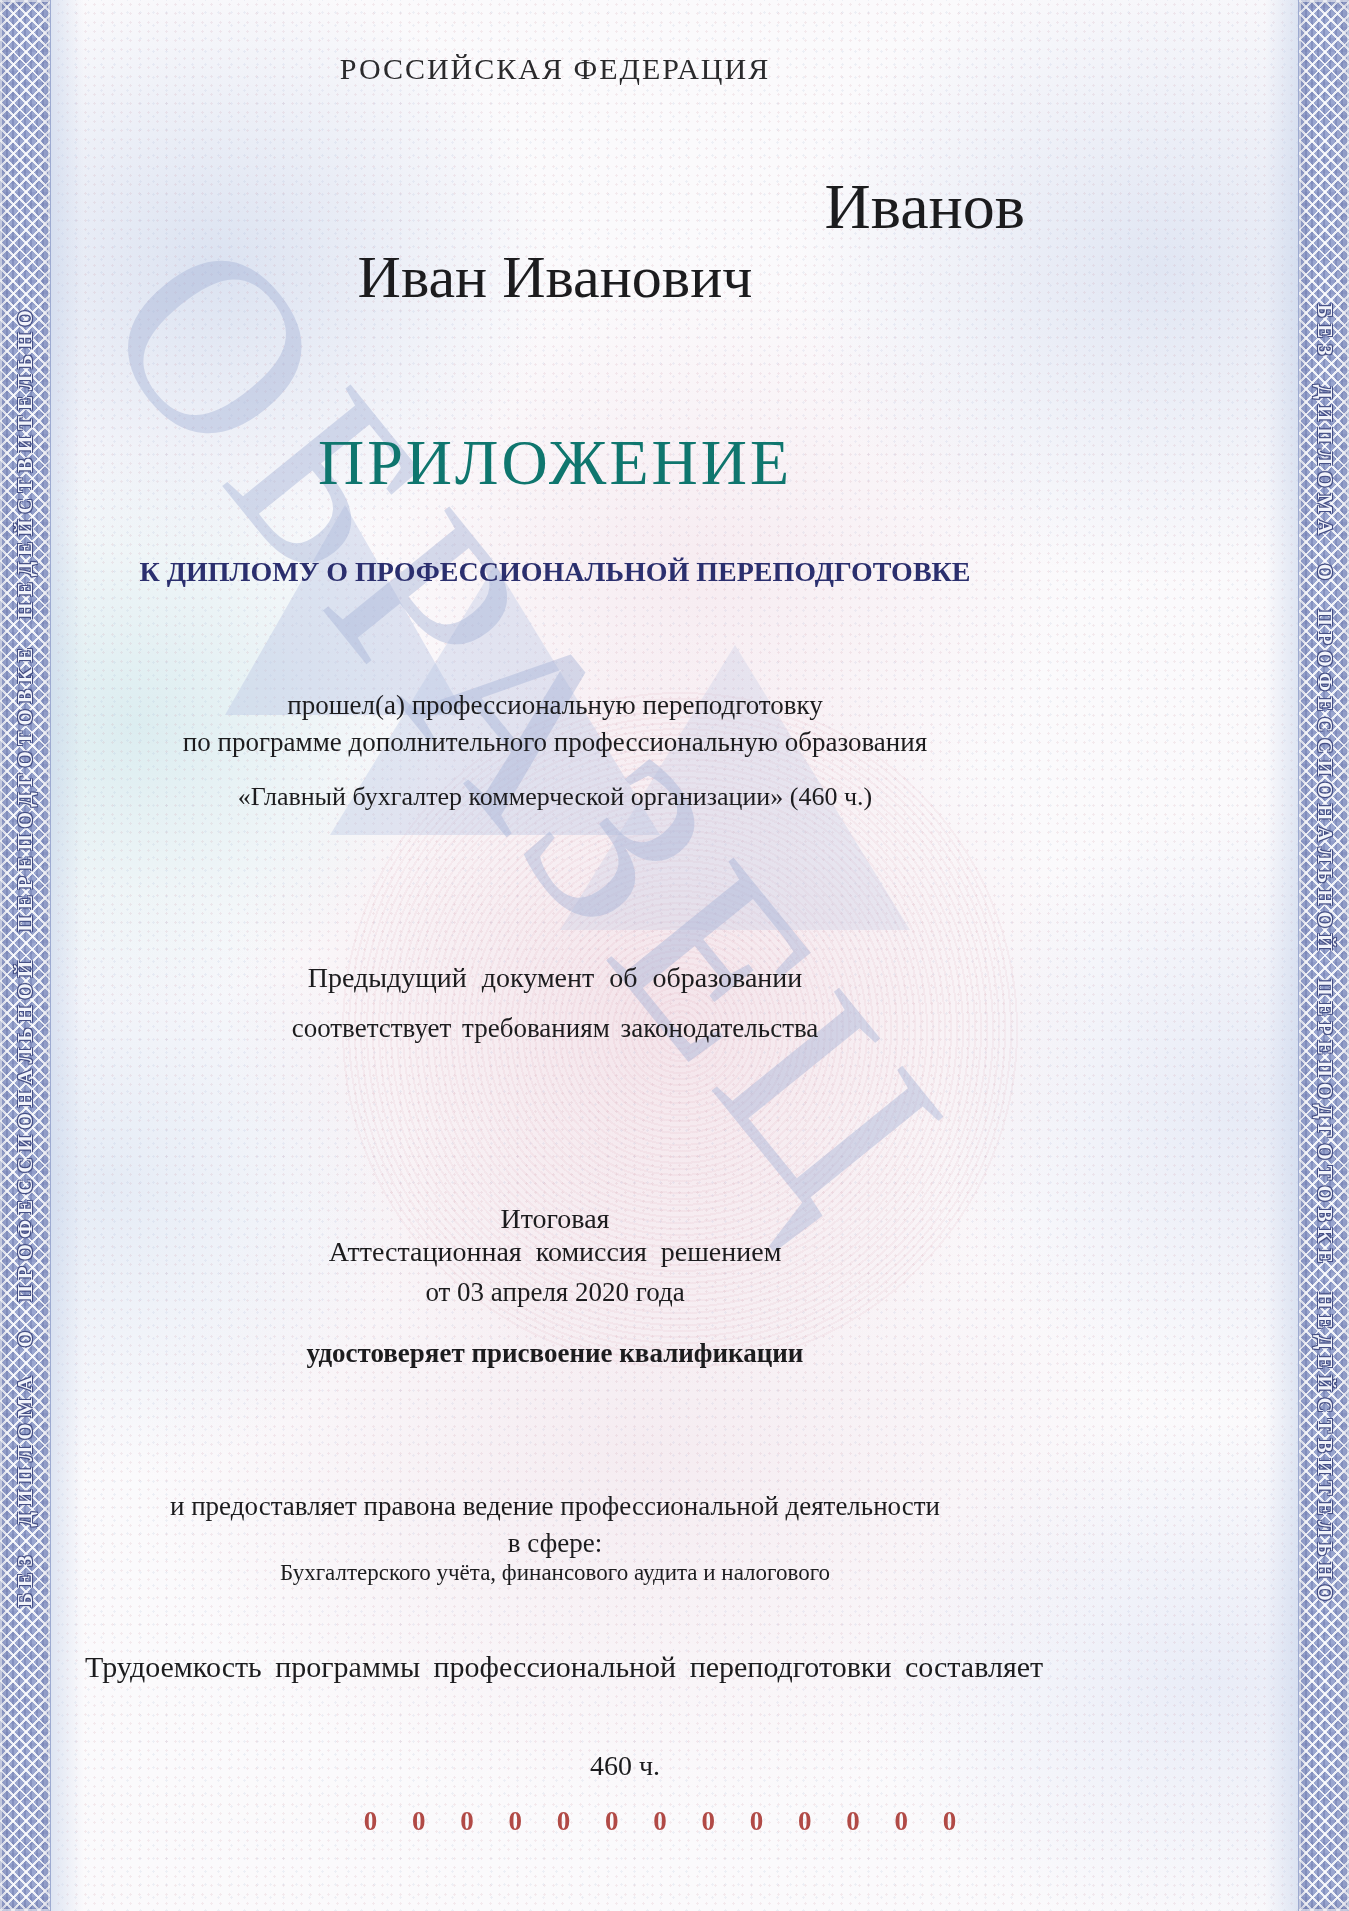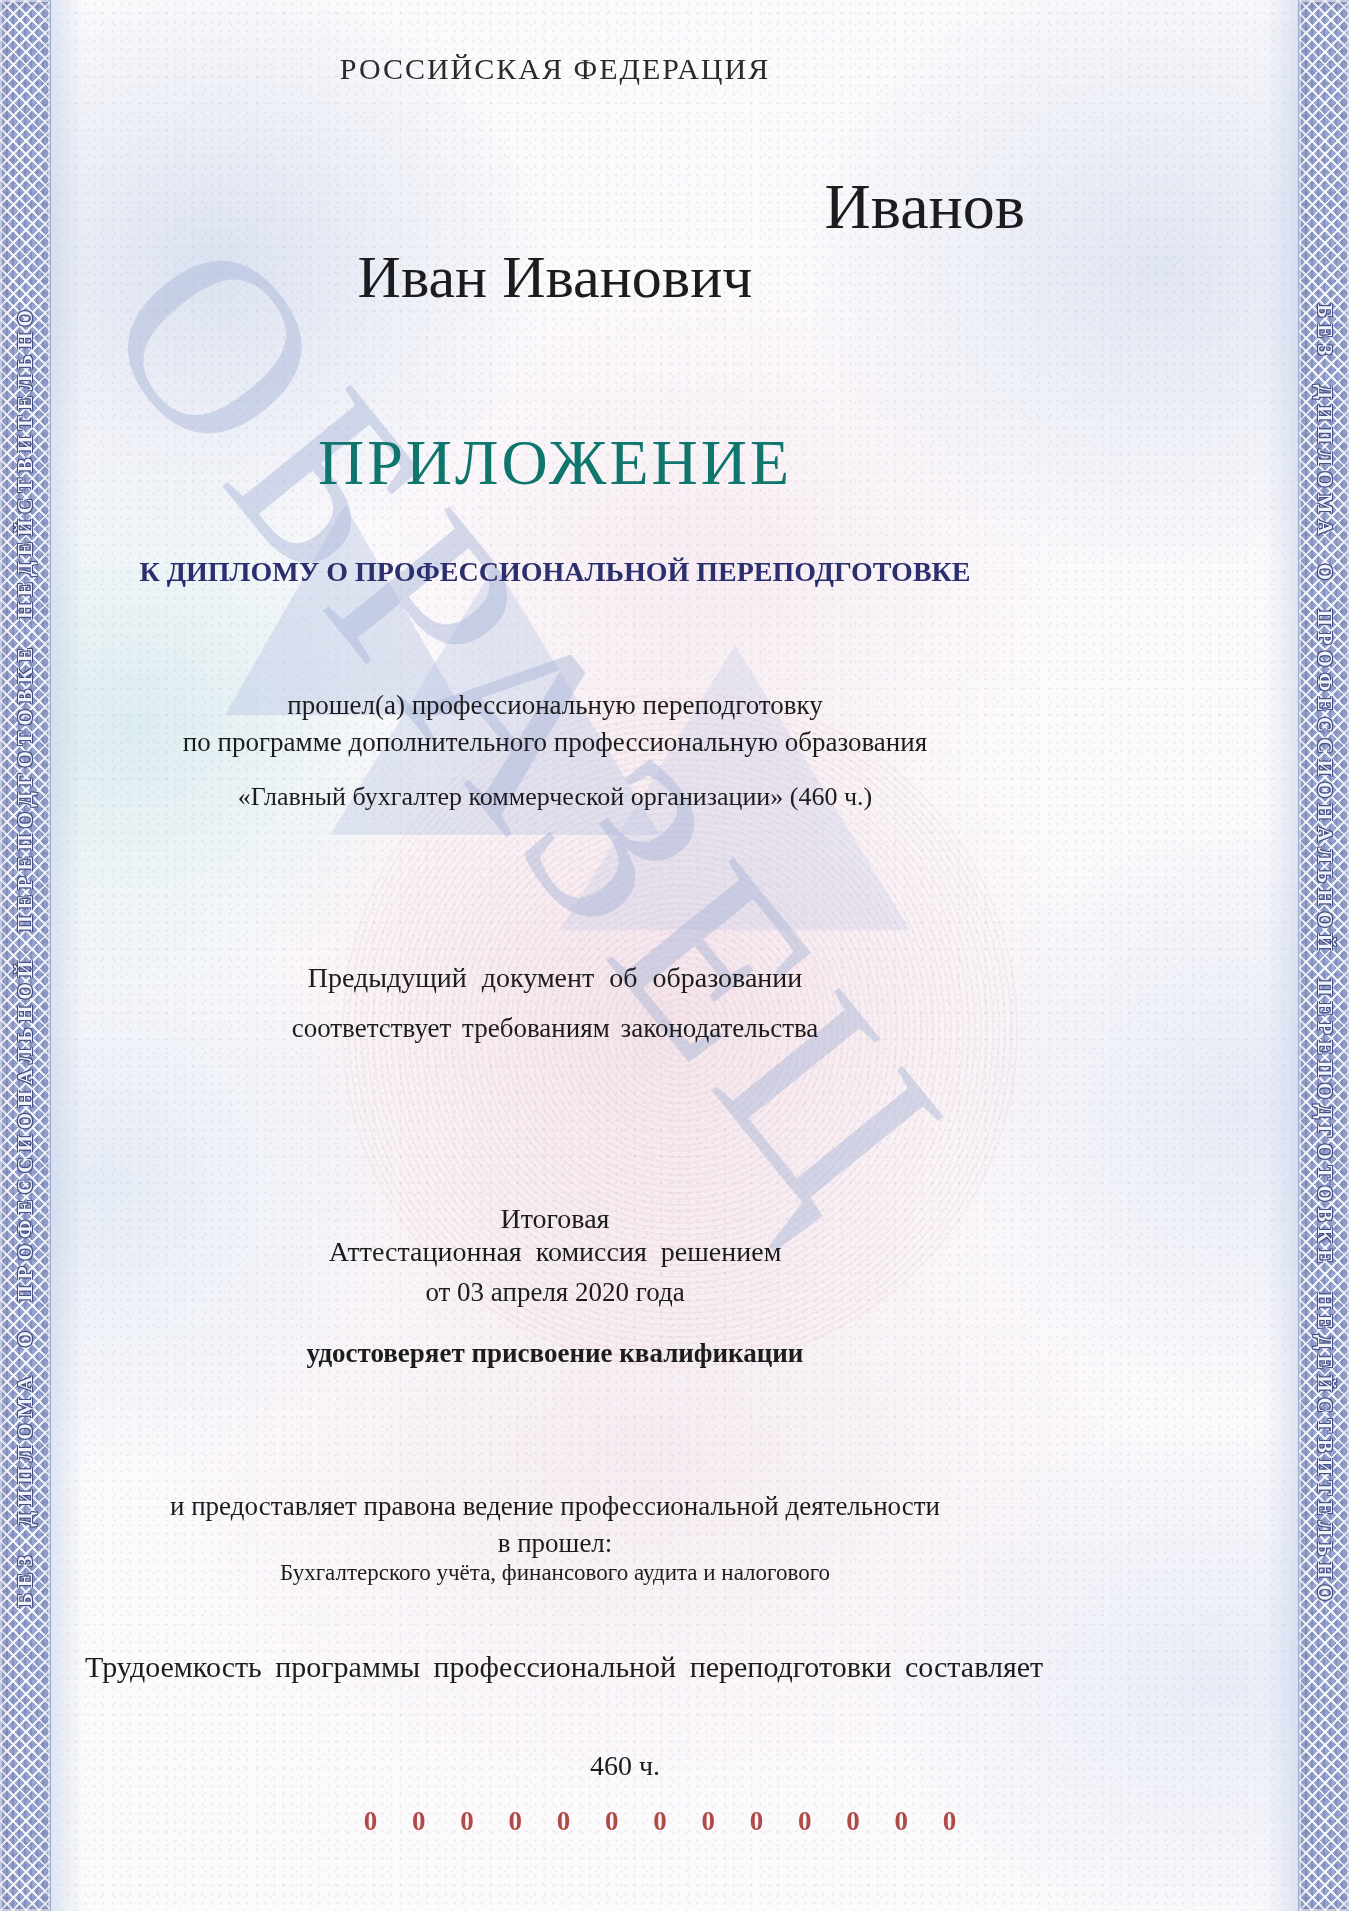--- a/index.html
+++ b/index.html
@@ -137,20 +137,20 @@
 
   <div class="line prev1">Предыдущий документ об образовании</div>
   <div class="line prev2">соответствует требованиям законодательства</div>
 
   <div class="line final1">Итоговая</div>
   <div class="line final2">Аттестационная комиссия решением</div>
   <div class="line final3">от 03 апреля 2020 года</div>
   <div class="line certify">удостоверяет присвоение квалификации</div>
 
   <div class="line rights1">и предоставляет правона ведение профессиональной деятельности</div>
-  <div class="line rights2">в прошел:</div>
+  <div class="line rights2">в сфере:</div>
   <div class="line sphere1">Бухгалтерского учёта, финансового аудита и налогового</div>
 
   <div class="line workload">Трудоемкость программы профессиональной переподготовки составляет</div>
   <div class="line hours">460 ч.</div>
 
   <div class="line serial-red">0 0 0 0 0 0 0 0 0 0 0 0 0</div>
 </div>
 
 </body></html>

